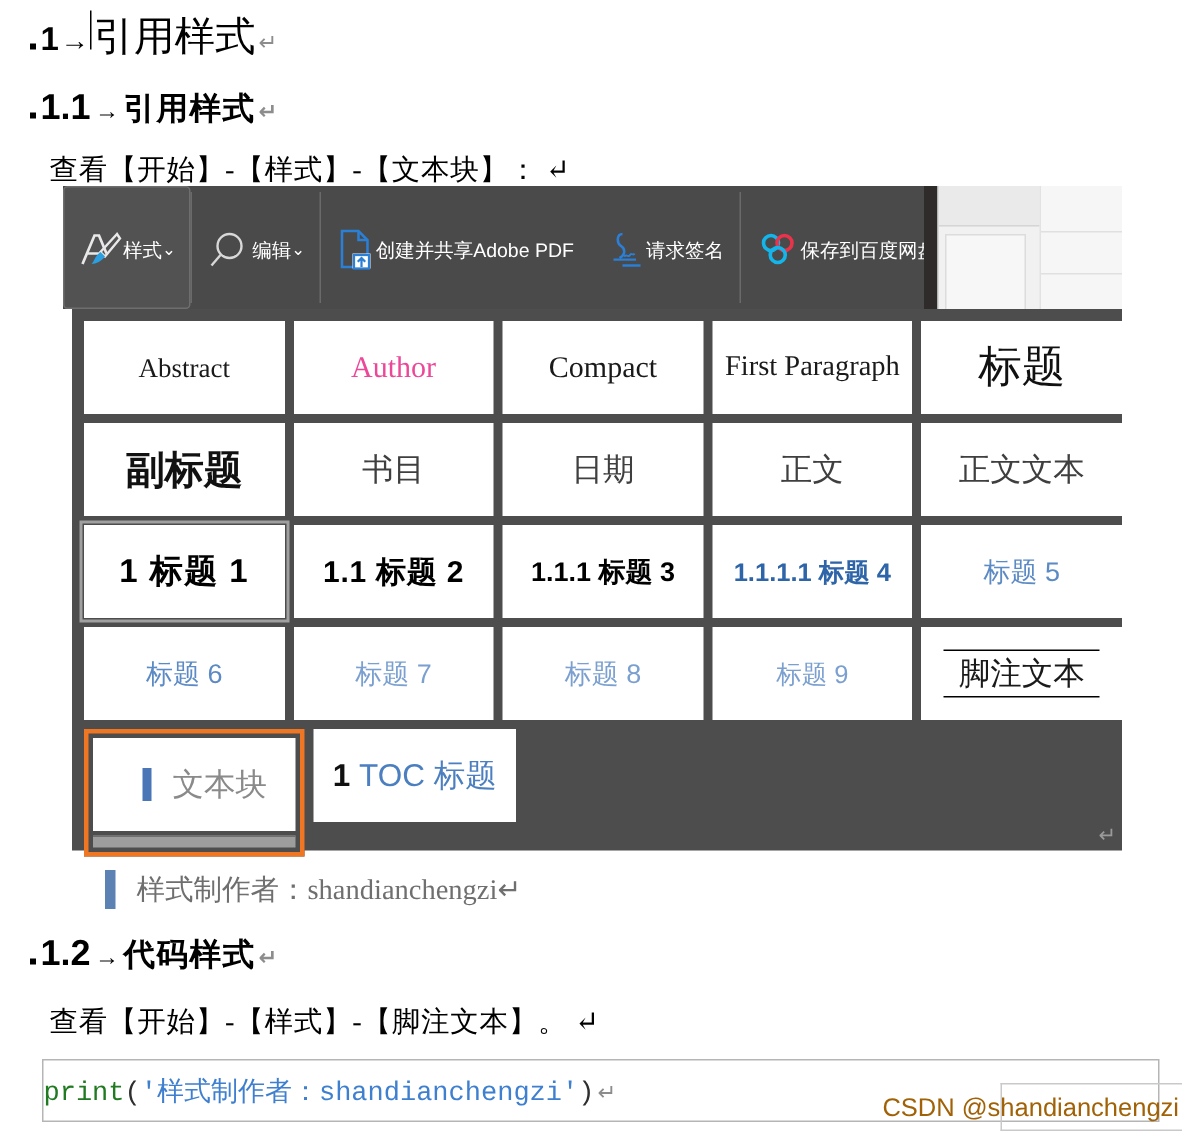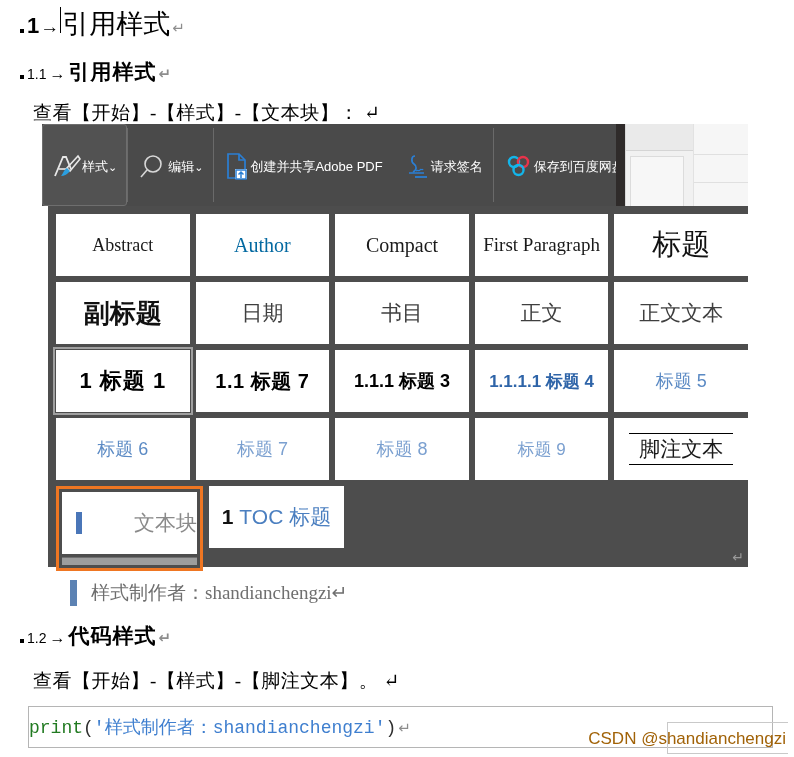--- a/index.html
+++ b/index.html
@@ -69,21 +69,21 @@
     position: absolute;
     left: 20px;
     font-family: "Liberation Sans", sans-serif;
     font-size: 20px;
     font-weight: bold;
     color: #000;
     white-space: nowrap;
     display: flex;
     align-items: baseline;
   }
-  .h2-num { font-weight: normal; font-size: 14px; }
+  .h2-num { font-weight: bold; font-size: 24px; }
   .h2-arrow { font-weight: normal; font-size: 16px; margin: 0 3px; }
   .h2-text { font-size: 21px; font-weight: bold; letter-spacing: 1px; }
 
   .bullet-sq {
     display: inline-block;
     width: 4px; height: 4px;
     background: #000;
     margin-right: 3px;
     vertical-align: 4px;
   }
@@ -221,21 +221,21 @@
     outline: 2px solid #a0a0a0;
     outline-offset: 1px;
   }
   .tile .t {
     display: block;
     text-align: center;
   }
 
   
   .st-abstract   { font-family: "Liberation Serif", serif; font-size: 18px; color: #1a1a1a; }
-  .st-author     { font-family: "Liberation Serif", serif; font-size: 20px; color: #0369a1; }
+  .st-author     { font-family: "Liberation Serif", serif; font-size: 20px; color: #ec4899; }
   .st-compact    { font-family: "Liberation Serif", serif; font-size: 20px; color: #1a1a1a; }
   .st-firstpara  { font-family: "Liberation Serif", serif; font-size: 19px; color: #1a1a1a; }
   .st-biaoti     { font-family: "Liberation Serif", serif; font-size: 29px; color: #111; }
   .st-fubiaoti   { font-family: "Liberation Sans", sans-serif; font-size: 26px; font-weight: bold; color: #111; }
   .st-riqi       { font-family: "Liberation Serif", serif; font-size: 21px; color: #3f3f3f; }
   .st-shumu      { font-family: "Liberation Serif", serif; font-size: 21px; color: #3f3f3f; }
   .st-zhengwen   { font-family: "Liberation Serif", serif; font-size: 21px; color: #3f3f3f; }
   .st-zwtext     { font-family: "Liberation Serif", serif; font-size: 21px; color: #3f3f3f; }
   .st-h1         { font-family: "Liberation Sans", sans-serif; font-size: 22px; font-weight: bold; color: #000; letter-spacing: 1px; }
   .st-h2         { font-family: "Liberation Sans", sans-serif; font-size: 20px; font-weight: bold; color: #000; letter-spacing: 0.5px; }
@@ -249,21 +249,21 @@
   .st-footnote   {
     font-family: "Liberation Serif", serif; font-size: 21px; color: #1a1a1a;
     border-top: 1.5px solid #000; border-bottom: 1.5px solid #000;
     padding: 2px 10px; line-height: 26px;
   }
   .st-textblock  { font-family: "Liberation Serif", serif; font-size: 21px; color: #8a8a8a; }
   .st-toc        { font-family: "Liberation Sans", sans-serif; font-size: 21px; color: #4b7fc0; }
   .st-toc b      { color: #111; font-weight: bold; }
 
   .tile.textblock {
-    justify-content: space-between;
+    justify-content: center;
     padding-left: 14px;
     gap: 14px;
   }
   .tb-bar {
     width: 6px;
     height: 22px;
     background: #4a76b8;
     flex: 0 0 auto;
   }
 
@@ -485,39 +485,39 @@
         <div class="tile">
             <span class="t st-biaoti">标题</span>
           </div>
       </div>
 
       <div class="grow">
         <div class="tile">
             <span class="t st-fubiaoti">副标题</span>
           </div>
         <div class="tile">
+            <span class="t st-shumu">书目</span>
+          </div>
+        <div class="tile">
             <span class="t st-riqi">日期</span>
-          </div>
-        <div class="tile">
-            <span class="t st-shumu">书目</span>
           </div>
         <div class="tile">
             <span class="t st-zhengwen">正文</span>
           </div>
         <div class="tile">
             <span class="t st-zwtext">正文文本</span>
           </div>
       </div>
 
       <div class="grow">
         <div class="tile hl">
             <span class="t st-h1">1  标题 1</span>
           </div>
         <div class="tile">
-            <span class="t st-h2">1.1  标题 7</span>
+            <span class="t st-h2">1.1  标题 2</span>
           </div>
         <div class="tile">
             <span class="t st-h3">1.1.1  标题 3</span>
           </div>
         <div class="tile">
             <span class="t st-h4">1.1.1.1  标题 4</span>
           </div>
         <div class="tile">
             <span class="t st-h5">标题 5</span>
           </div>

